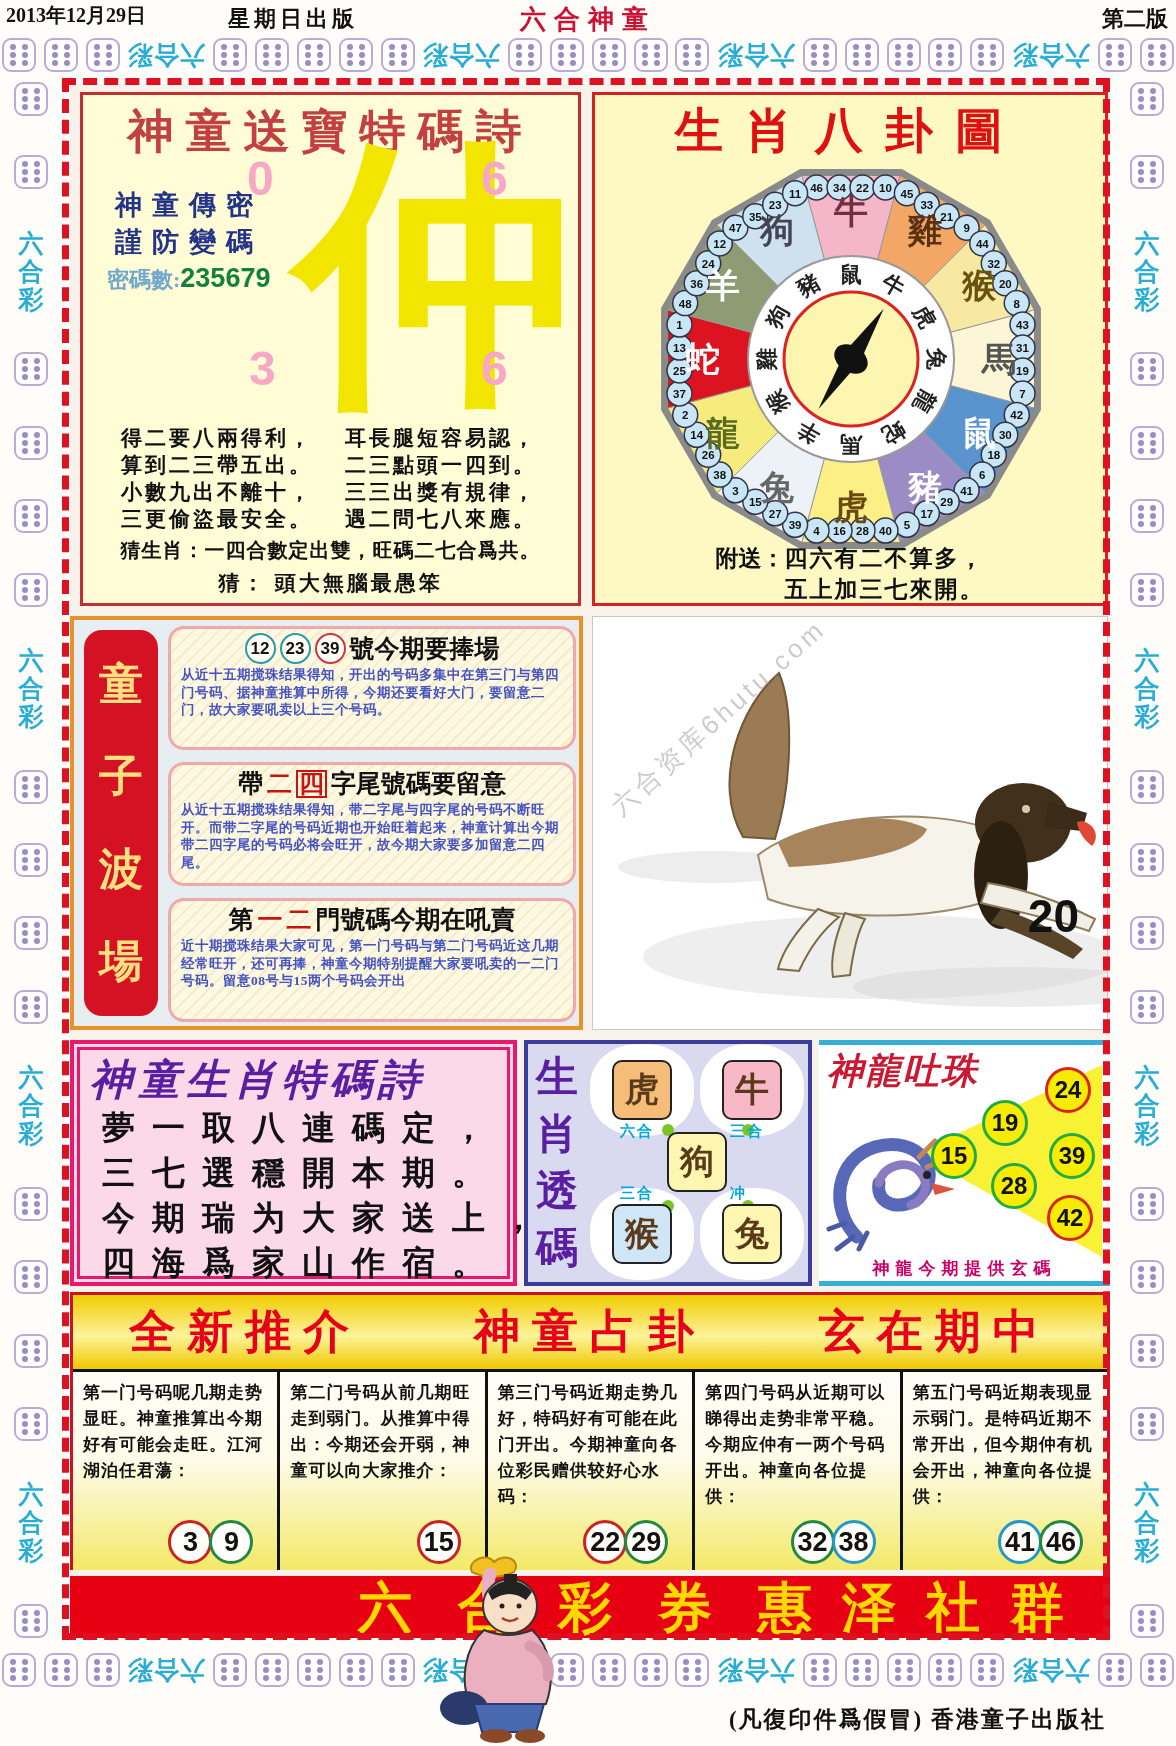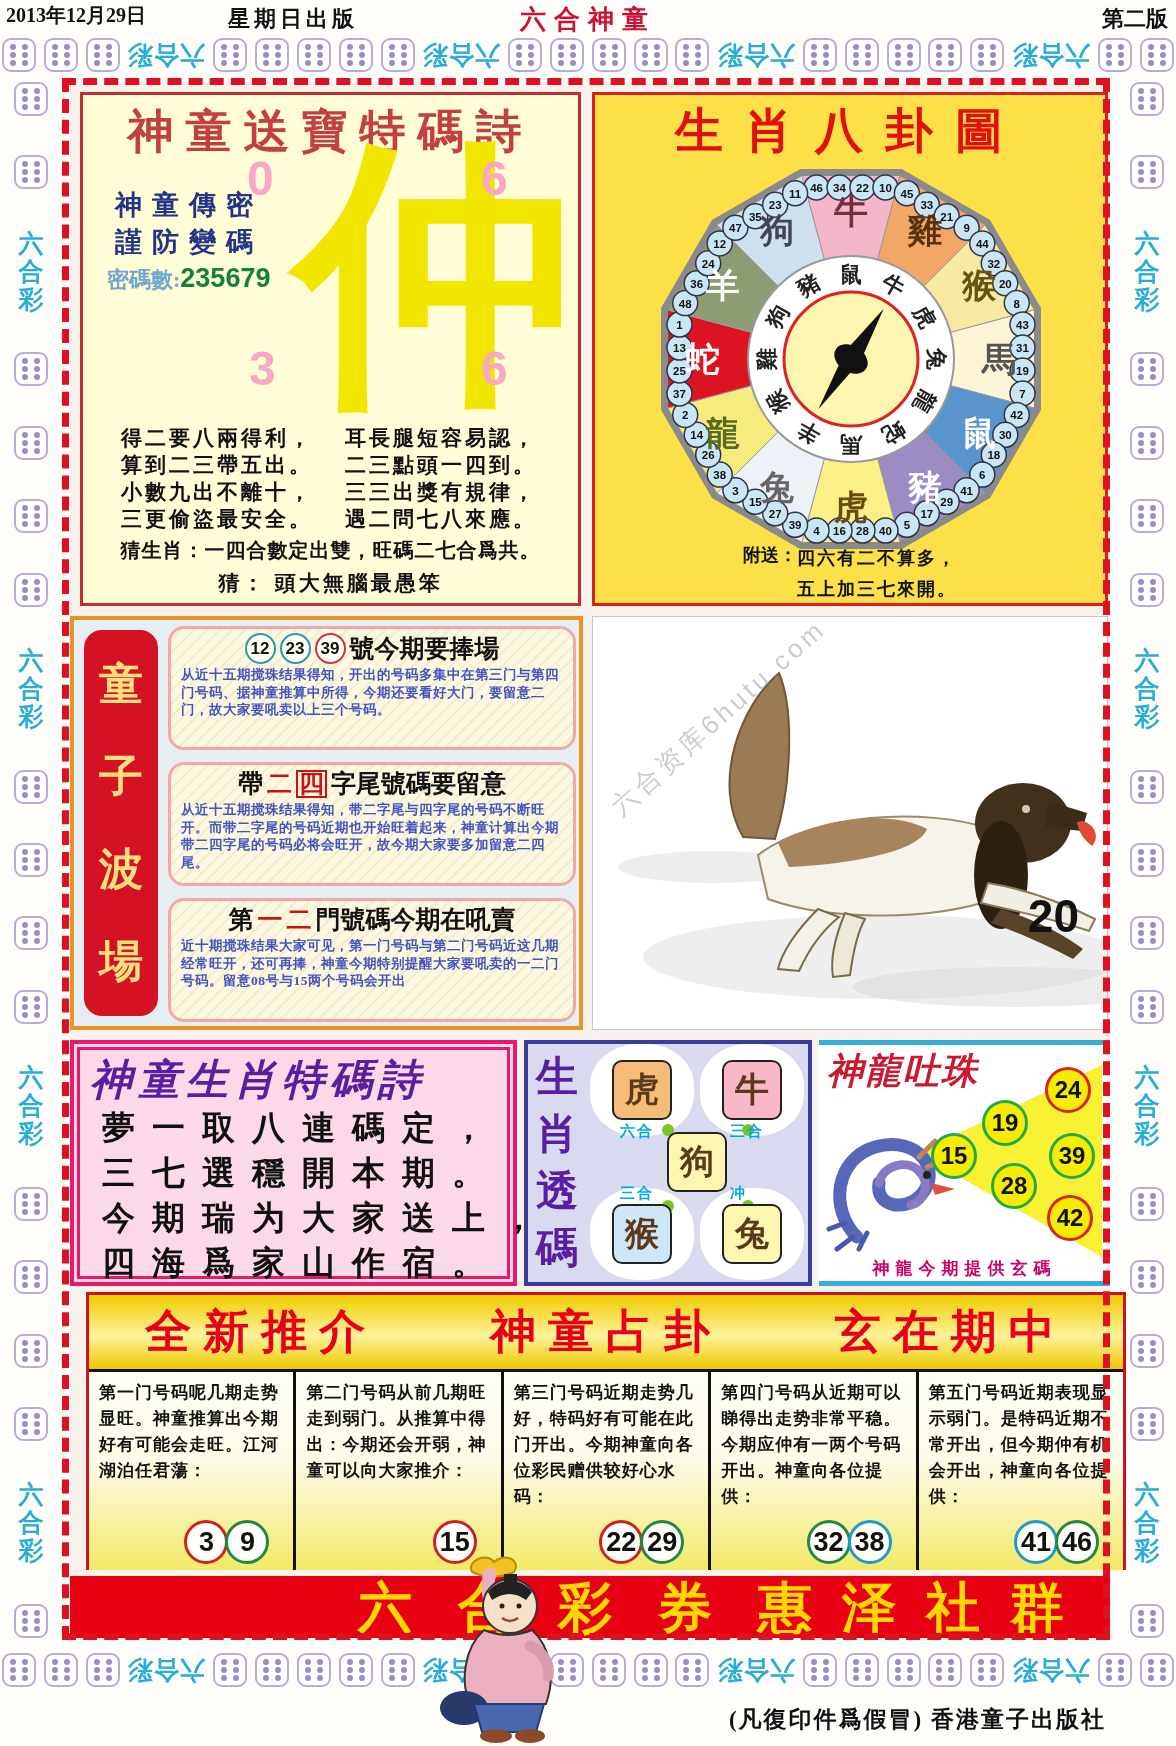--- a/index.html
+++ b/index.html
@@ -31,24 +31,24 @@
   .pA-code{position:absolute;left:24px;top:168px;font-size:22px;font-weight:900;}
   .pA-code .lab{color:#6fa8cc;}
   .pA-code .val{color:#15803d;font-size:27px;font-family:"Liberation Sans",sans-serif;}
   .pA-big{position:absolute;left:212px;top:40px;width:230px;text-align:center;font-size:282px;line-height:282px;font-weight:900;color:#f2e600;}
   .pA-pink{position:absolute;font-size:48px;font-weight:bold;color:#f7a8c4;font-family:"Liberation Sans",sans-serif;}
   .pA-poem{position:absolute;top:330px;font-size:21px;font-weight:900;color:#111;line-height:27px;letter-spacing:3px;}
   .pA-poemL{left:38px;} .pA-poemR{left:262px;}
   .pA-hint1{position:absolute;left:0;right:0;top:442px;text-align:center;font-size:20px;font-weight:900;letter-spacing:1px;color:#111;}
   .pA-hint2{position:absolute;left:0;right:0;top:474px;text-align:center;font-size:21px;font-weight:900;letter-spacing:3px;color:#111;}
   
-  .panelB{position:absolute;left:592px;top:92px;width:516px;height:514px;background:#fde047;border:3px solid #d42222;box-sizing:border-box;}
+  .panelB{position:absolute;left:592px;top:92px;width:516px;height:514px;background:#fef9c3;border:3px solid #d42222;box-sizing:border-box;}
   .pB-title{position:absolute;left:0;right:0;top:4px;text-align:center;color:#e01010;font-size:48px;font-weight:900;letter-spacing:22px;font-family:"Liberation Sans",sans-serif;}
   .pB-wheel{position:absolute;left:56px;top:64px;width:400px;height:400px;}
-  .pB-note{position:absolute;left:0;right:0;top:448px;display:flex;justify-content:center;font-size:18px;font-weight:900;color:#111;}
+  .pB-note{position:absolute;left:0;right:0;top:448px;display:flex;justify-content:center;font-size:23px;font-weight:900;color:#111;}
   .pB-note .lines div{line-height:31px;letter-spacing:2px;}
   
   .panelC{position:absolute;left:70px;top:616px;width:513px;height:414px;background:#e7eef2;border:4px solid #e8922a;box-sizing:border-box;}
   .pC-side{position:absolute;left:10px;top:10px;width:74px;height:386px;background:#d41224;border-radius:18px;
            display:flex;flex-direction:column;align-items:center;justify-content:space-around;padding:8px 0;box-sizing:border-box;}
   .pC-side span{color:#ffe080;font-size:44px;font-weight:900;font-family:"Liberation Sans",sans-serif;}
   .pC-boxes{position:absolute;left:94px;top:6px;width:408px;height:396px;display:flex;flex-direction:column;justify-content:space-between;}
   .pC-box{height:124px;background:repeating-linear-gradient(135deg,#fdf8e2 0 7px,#f5edca 7px 9px);
           border:3px solid #f0a8a8;border-radius:16px;box-sizing:border-box;padding:4px 10px;overflow:hidden;}
   .pC-head{display:flex;justify-content:center;align-items:center;gap:4px;font-size:25px;font-weight:900;color:#111;line-height:30px;}
@@ -79,21 +79,21 @@
   
   .panelG{position:absolute;left:819px;top:1040px;width:291px;height:246px;background:#fff;
           border-top:5px solid #35aed8;border-bottom:5px solid #35aed8;box-sizing:border-box;overflow:hidden;}
   .pG-title{position:absolute;left:8px;top:2px;color:#cc1830;font-size:36px;font-weight:900;font-style:italic;letter-spacing:2px;}
   .pG-beam{position:absolute;left:98px;top:20px;width:185px;height:192px;background:rgba(248,238,0,.8);
            clip-path:polygon(0 46%,100% 0%,100% 100%);z-index:1;}
   .ball{position:absolute;width:46px;height:46px;border-radius:50%;background:#f6ec00;border:3px solid;z-index:2;
         display:flex;align-items:center;justify-content:center;font-size:24px;font-weight:900;color:#111;font-family:"Liberation Sans",sans-serif;box-sizing:border-box;}
   .pG-cap{position:absolute;left:0;right:0;top:212px;text-align:center;color:#cc0066;font-size:17px;font-weight:900;letter-spacing:6px;}
   
-  .panelH{position:absolute;left:70px;top:1292px;width:1040px;height:278px;border:3px solid #cc1122;box-sizing:border-box;background:#fff;margin-left:16px;}
+  .panelH{position:absolute;left:70px;top:1292px;width:1040px;height:278px;border:3px solid #cc1122;box-sizing:border-box;background:#fff;}
   .pH-head{height:74px;background:linear-gradient(180deg,#f0cc00,#fdf39a 55%,#eec800);border-bottom:3px solid #111;
            display:flex;align-items:center;justify-content:space-around;color:#e8001a;font-size:46px;font-weight:900;
            letter-spacing:12px;font-family:"Liberation Sans",sans-serif;}
   .pH-cols{display:flex;height:198px;}
   .pH-col{flex:1;border-right:3px solid #111;background:linear-gradient(180deg,#fffef6,#fdfbe8 45%,#f3e968);
           padding:8px 10px 6px 10px;box-sizing:border-box;display:flex;flex-direction:column;}
   .pH-col:last-child{border-right:none;}
   .pH-body{font-size:17px;font-weight:900;color:#111;line-height:26px;letter-spacing:1px;}
   .pH-nums{margin-top:auto;display:flex;justify-content:flex-end;padding-right:14px;}
   .pH-ball{width:44px;height:44px;border-radius:50%;border:3.5px solid;background:#fffef8;margin-left:-3px;

